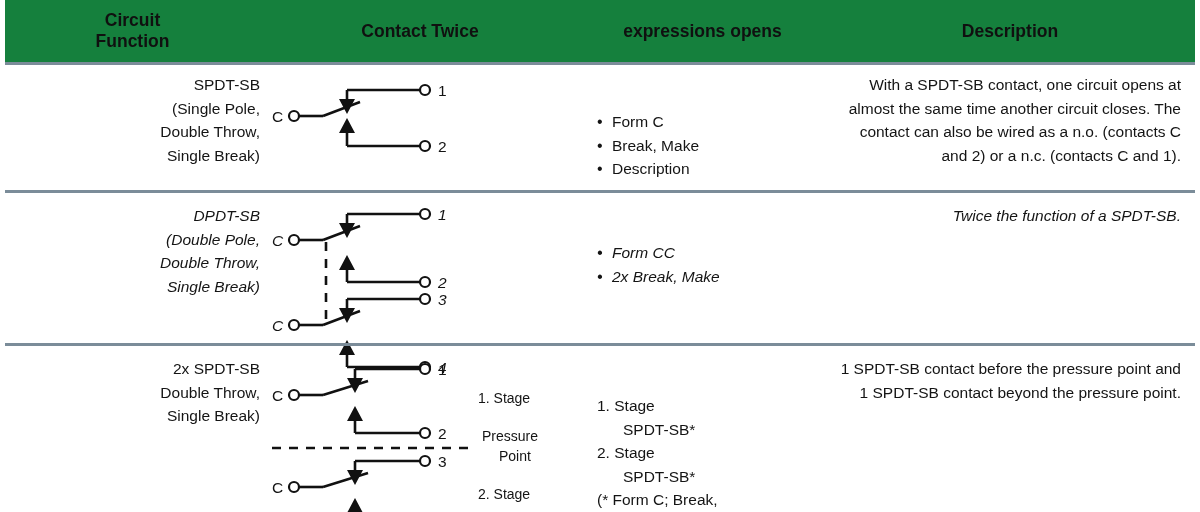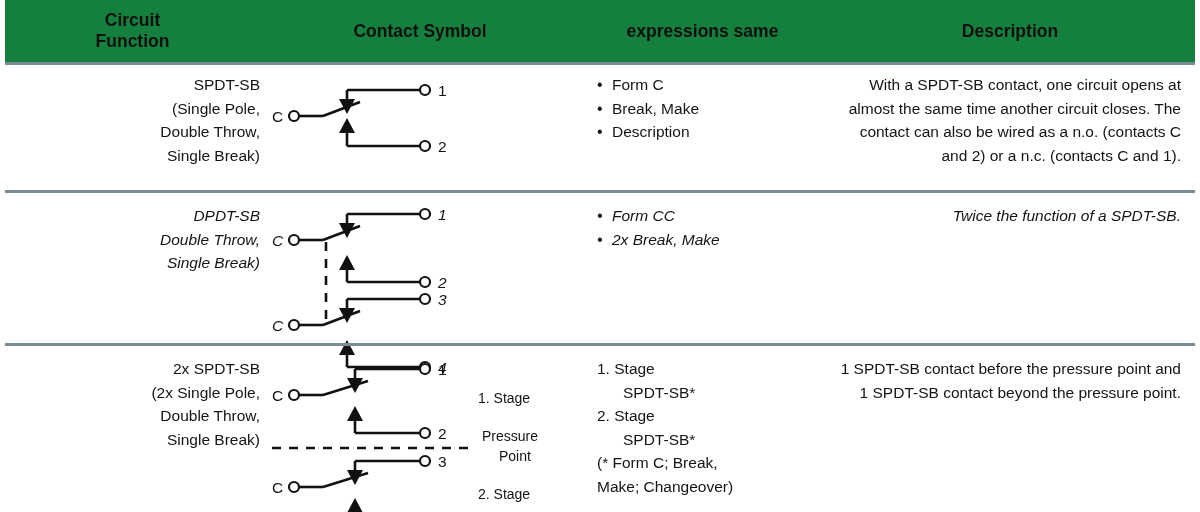--- a/index.html
+++ b/index.html
@@ -55,21 +55,21 @@
   .row2{height:153px;font-style:italic;}
   .row3{height:166px;}
 
   .cell{
     box-sizing:border-box;
     padding-top:11px;
     font-size:15.5px;
     line-height:23.5px;
   }
   .c1.cell{padding-left:57px;text-align:right;}
-  .c3.cell{padding-left:17px;}
+  .c3.cell{padding-left:17px;margin-top:37px;}
   .c4.cell{padding-left:7px;padding-right:14px;text-align:right;}
 
   .func-line{white-space:nowrap;}
 
   .bullets{list-style:none;margin:0;padding:0;}
   .bullets li{position:relative;padding-left:15px;}
   .bullets li::before{
     content:"\2022";
     position:absolute;left:0;top:0;
     font-size:16px;
@@ -105,24 +105,24 @@
 <body>
 
 <div class="table">
 
   <div class="thead">
     <div class="th c1">
       <div>Circuit</div>
       <div>Function</div>
     </div>
     <div class="th c2">
-      <div>Contact Symbol</div>
+      <div>Contact Twice</div>
     </div>
     <div class="th c3">
-      <div>expressions same</div>
+      <div>expressions opens</div>
     </div>
     <div class="th c4">
       <div>Description</div>
     </div>
   </div>
 
   <div class="trow row1">
 
     <div class="cell c1">
       <div class="func-line">SPDT-SB</div>
@@ -163,20 +163,21 @@
 
     <div class="cell c4">
       <p class="desc">With a SPDT-SB contact, one circuit opens at almost the same time another circuit closes. The contact can also be wired as a n.o. (contacts C and 2) or a n.c. (contacts C and 1).</p>
     </div>
   </div>
 
   <div class="trow row2">
 
     <div class="cell c1">
       <div class="func-line">DPDT-SB</div>
+      <div class="func-line">(Double Pole,</div>
       <div class="func-line">Double Throw,</div>
       <div class="func-line">Single Break)</div>
     </div>
 
     <div class="cell c2 symcell">
       <svg width="320" height="145" viewBox="0 0 320 145">
 
         <path class="wire" d="M 87 10 L 160 10"></path>
         <path class="wire" d="M 87 10 L 87 20"></path>
         <polygon class="arrowhead" points="79,19 95,19 87,34"></polygon>
@@ -224,21 +225,20 @@
 
     <div class="cell c4">
       <p class="desc">Twice the function of a SPDT-SB.</p>
     </div>
   </div>
 
   <div class="trow row3">
 
     <div class="cell c1">
       <div class="func-line">2x SPDT-SB</div>
-      <div class="func-line">(2x Single Pole,</div>
       <div class="func-line">Double Throw,</div>
       <div class="func-line">Single Break)</div>
     </div>
 
     <div class="cell c2 symcell">
       <svg width="320" height="160" viewBox="0 0 320 160">
 
         <path class="wire" d="M 95 12 L 160 12"></path>
         <path class="wire" d="M 95 12 L 95 22"></path>
         <polygon class="arrowhead" points="87,21 103,21 95,36"></polygon>

